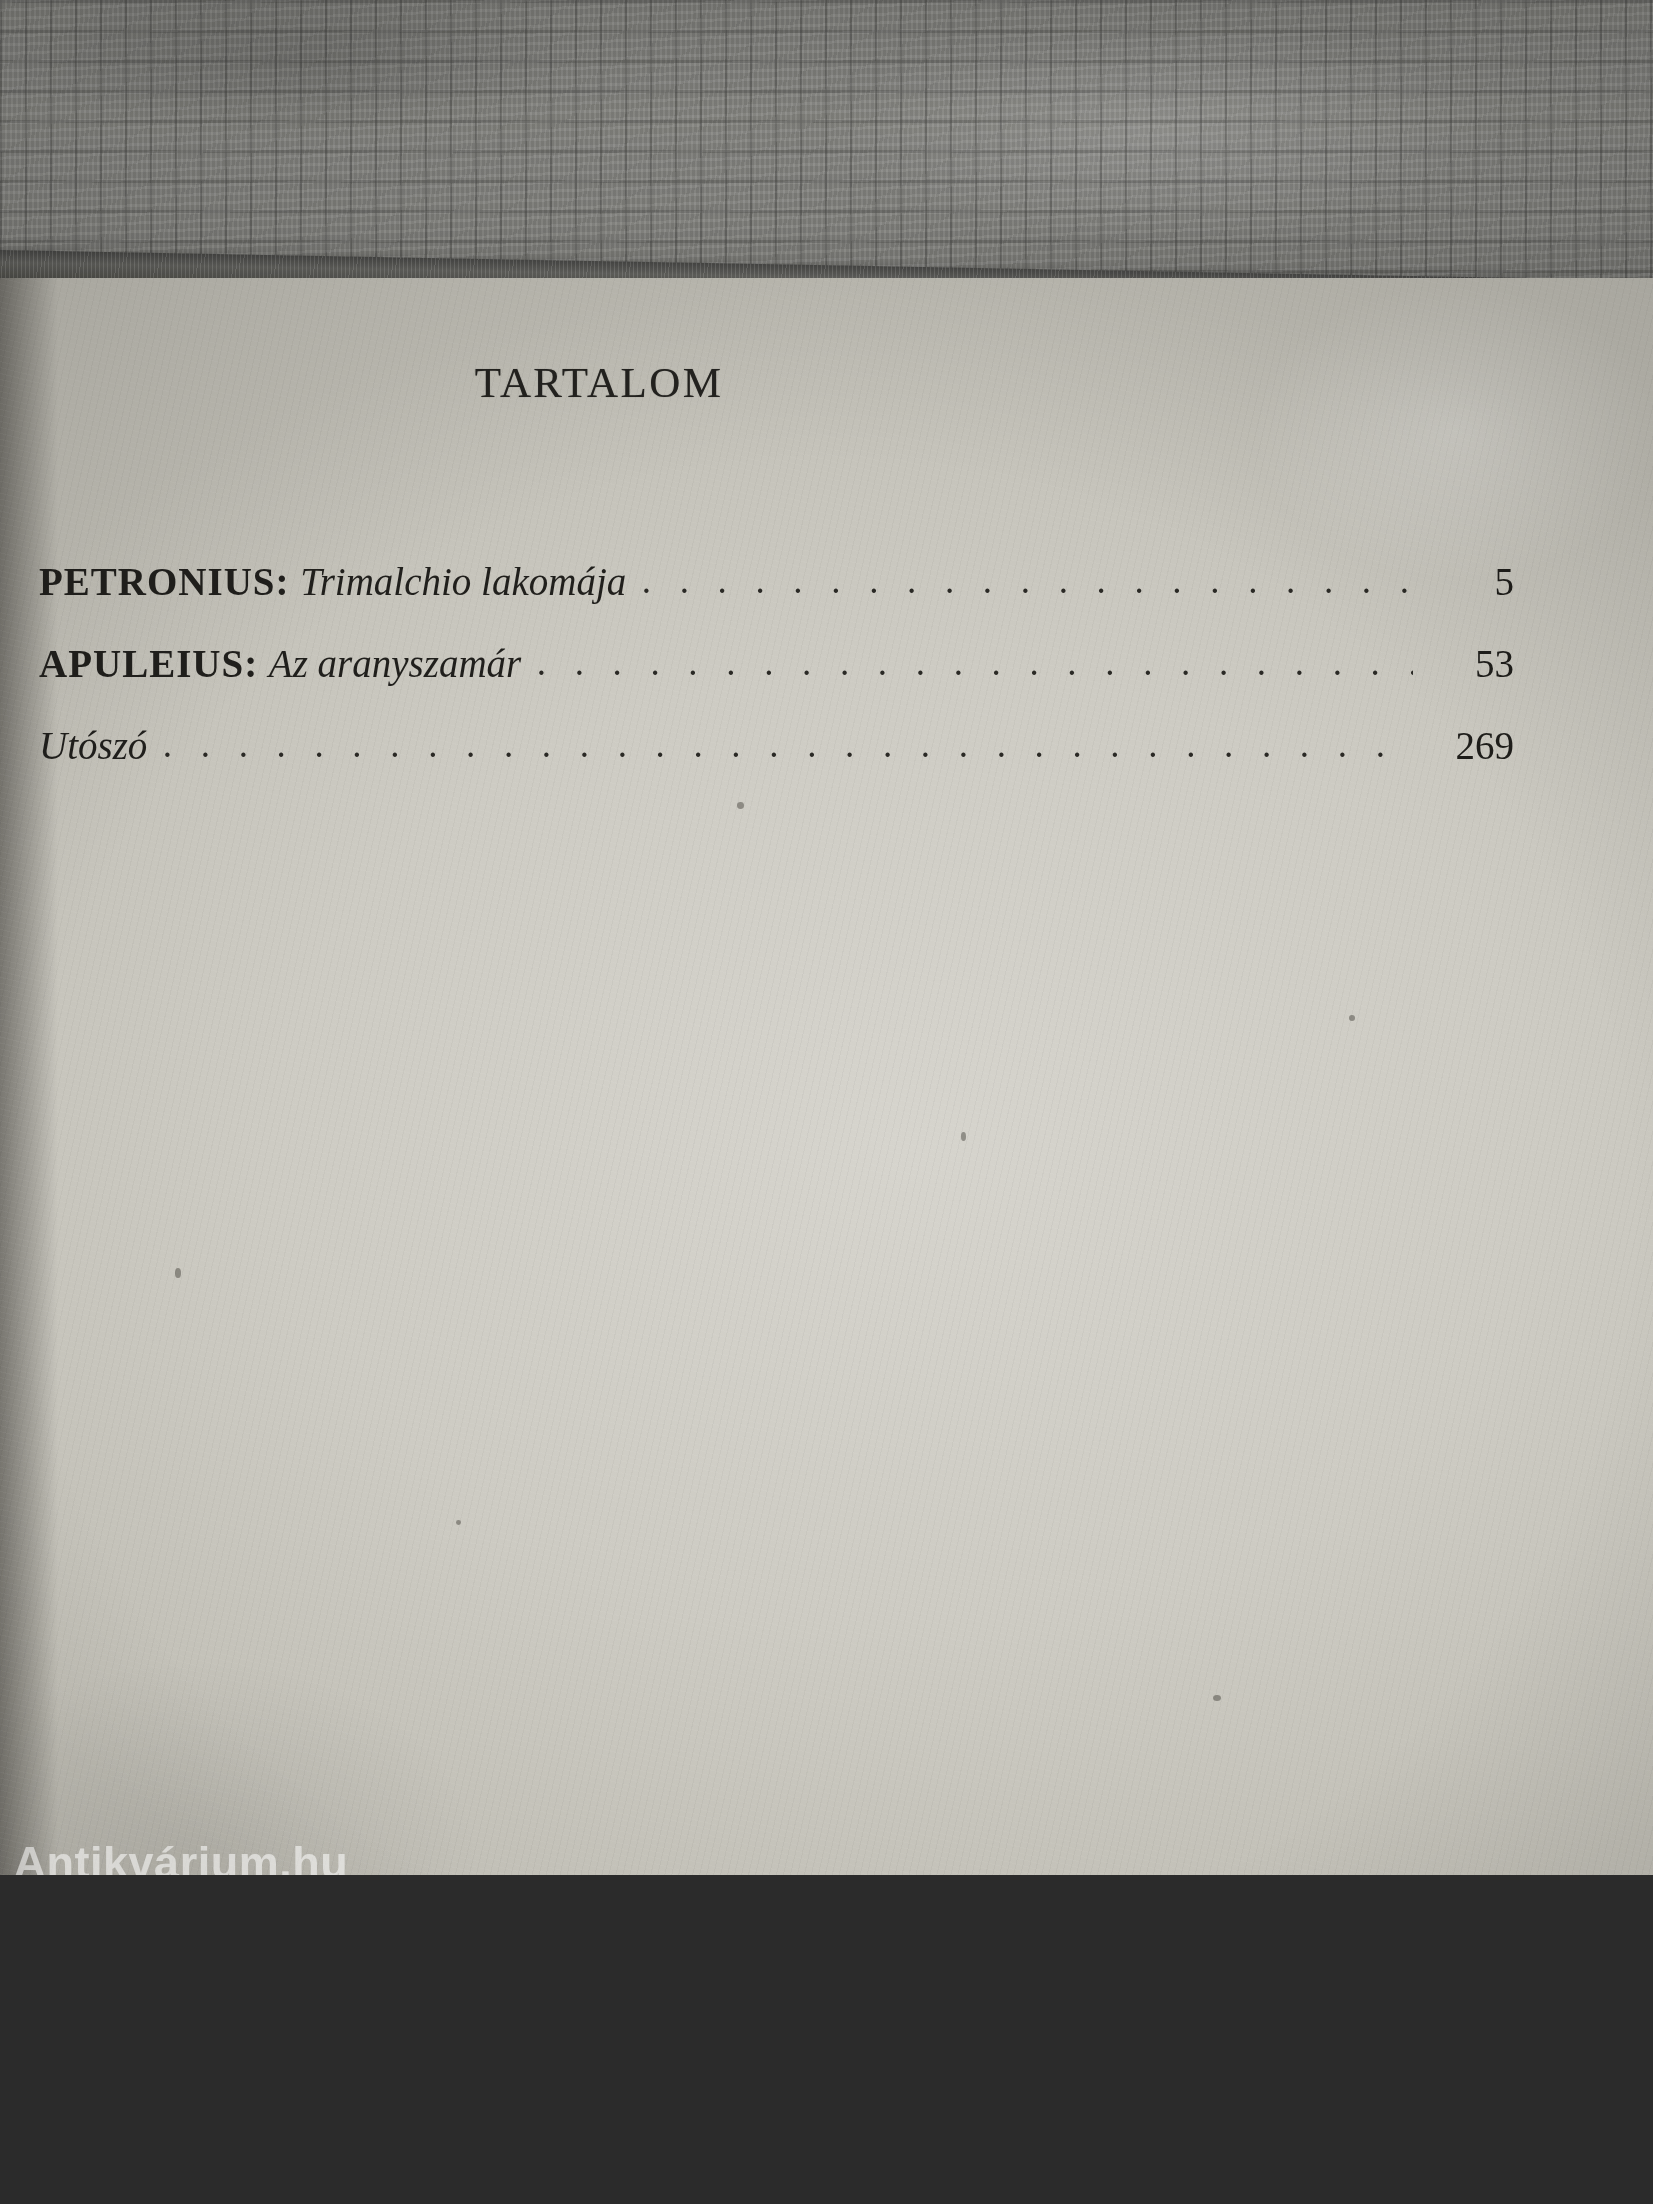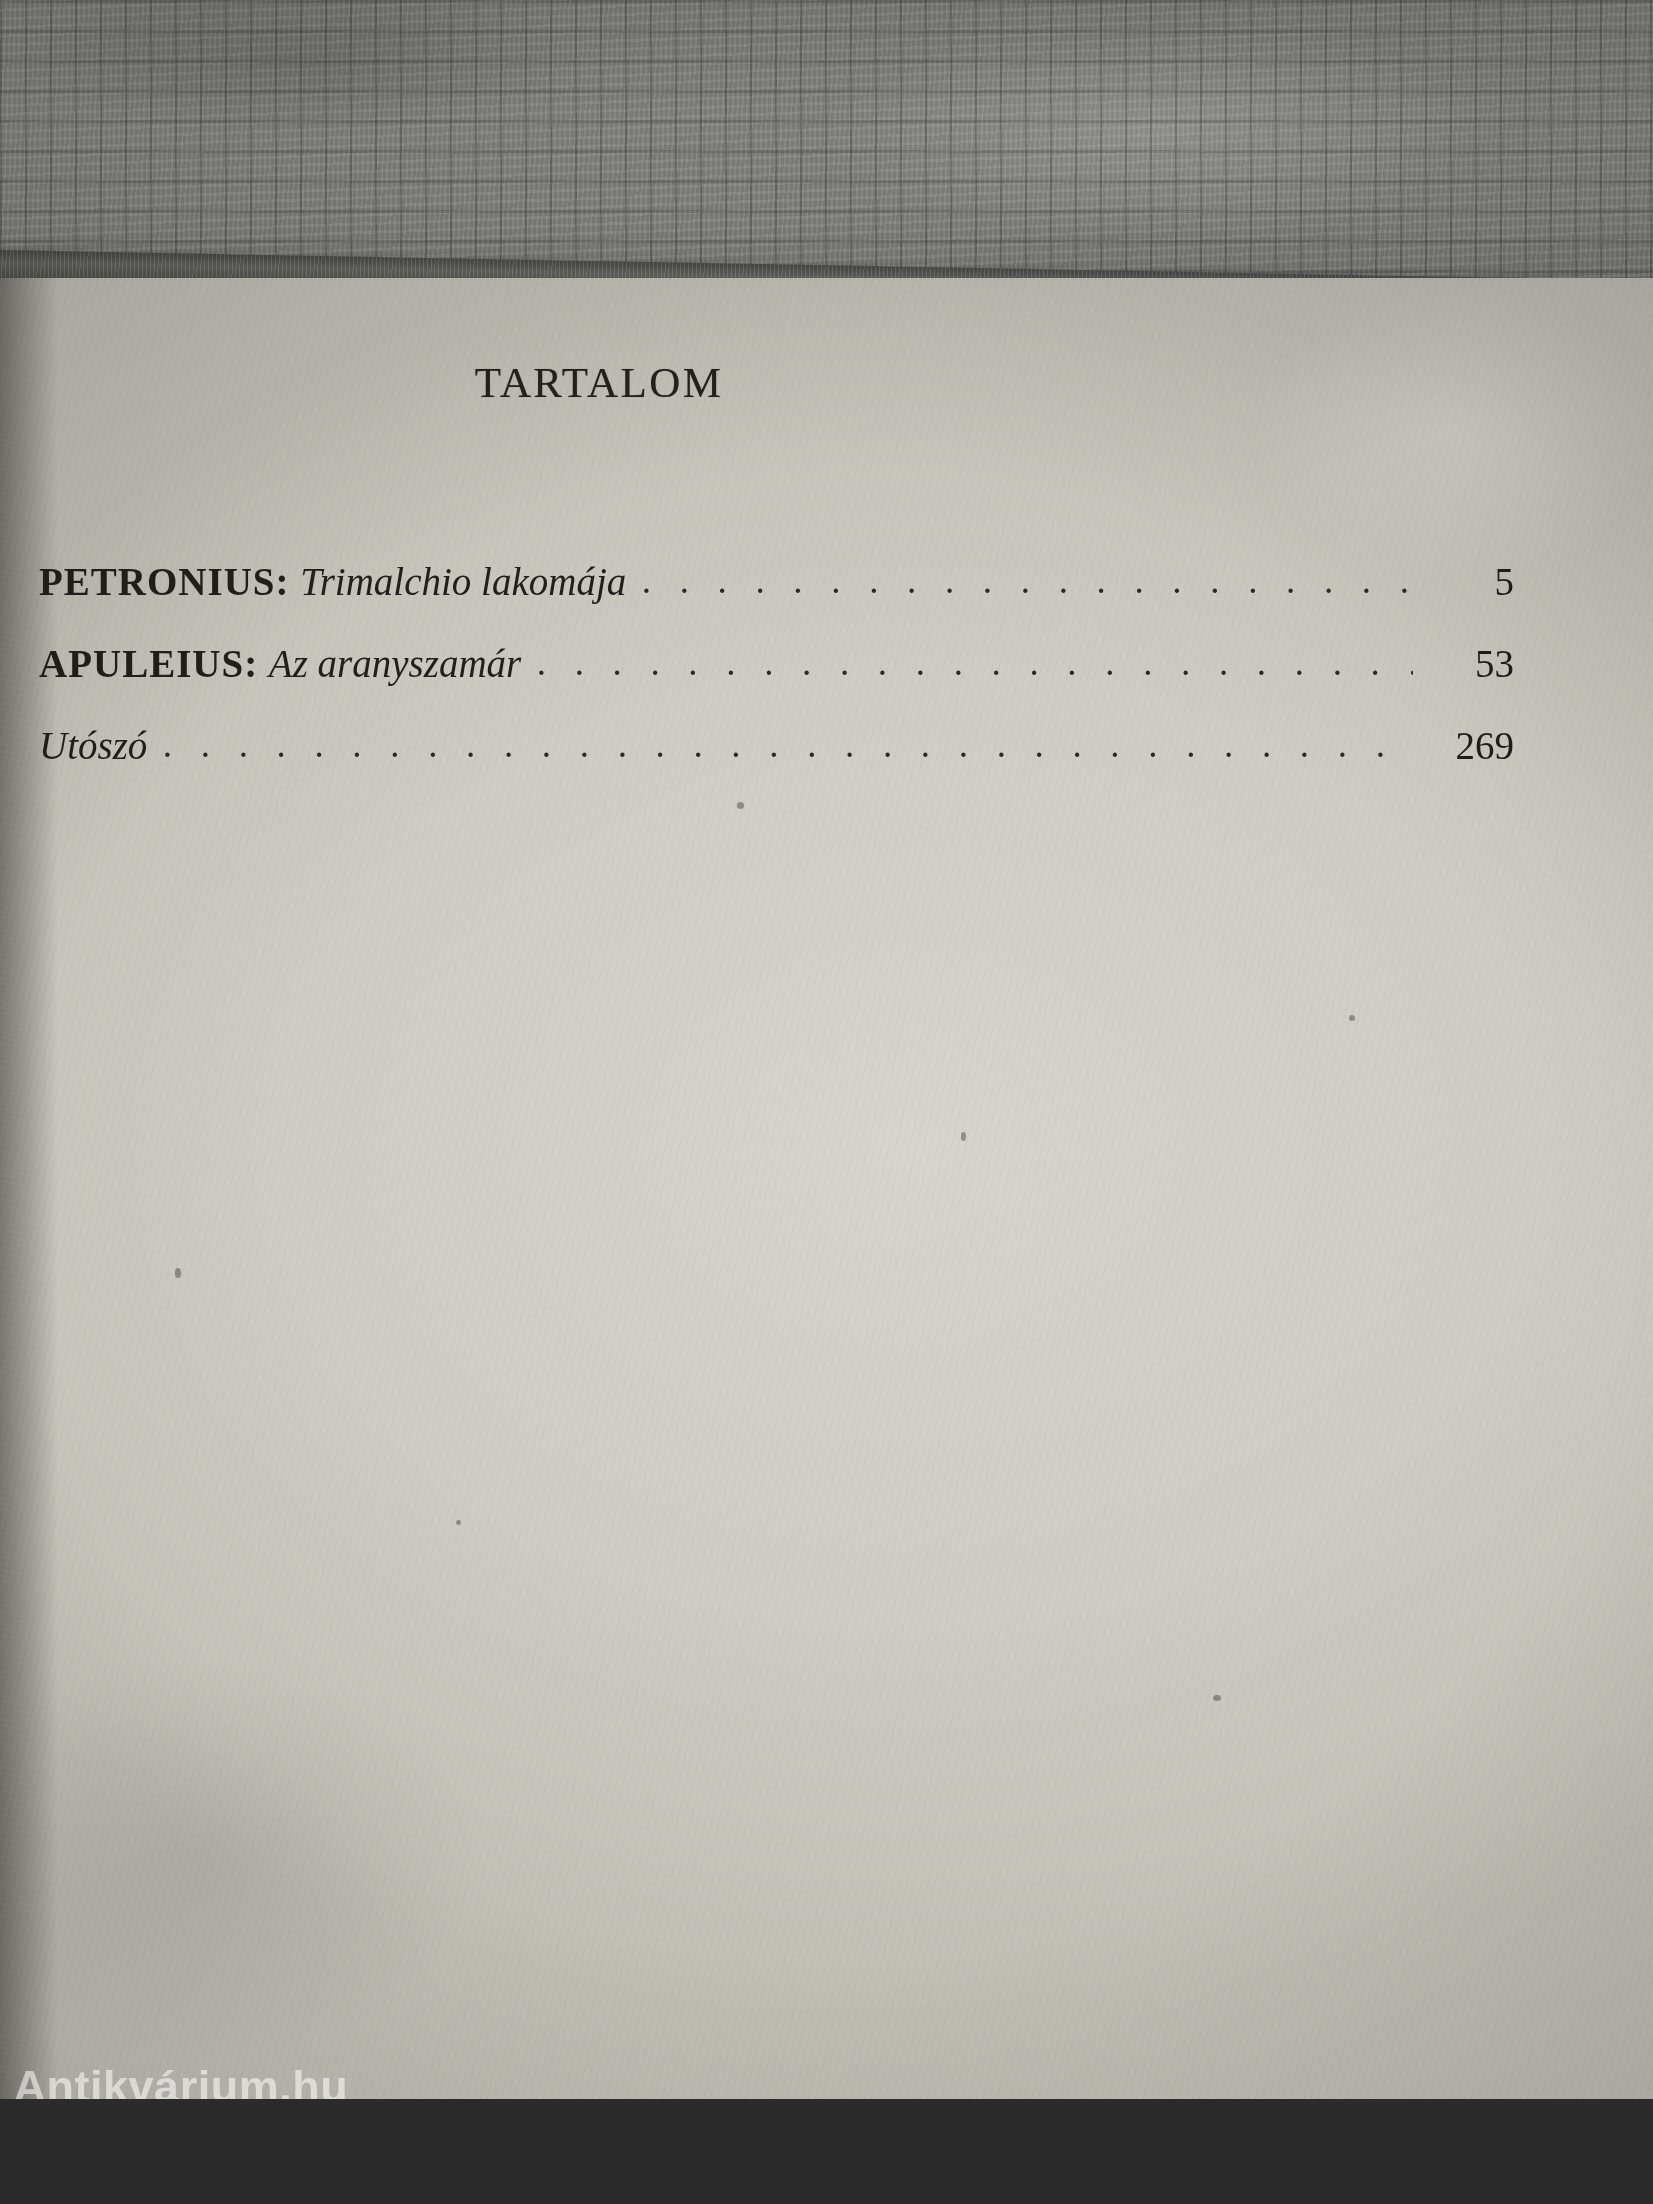--- a/index.html
+++ b/index.html
@@ -10,21 +10,21 @@
   body {
     width: 1654px;
     height: 2205px;
     overflow: hidden;
     font-family: "Liberation Serif", serif;
   }
 
   .photo {
     position: relative;
     width: 1654px;
-    height: 2099px;
+    height: 1875px;
     background: #b91c1c;
     overflow: hidden;
   }
 
   
   .table-surface {
     position: absolute;
     left: 0; top: 0;
     width: 1654px;
     height: 291px;

